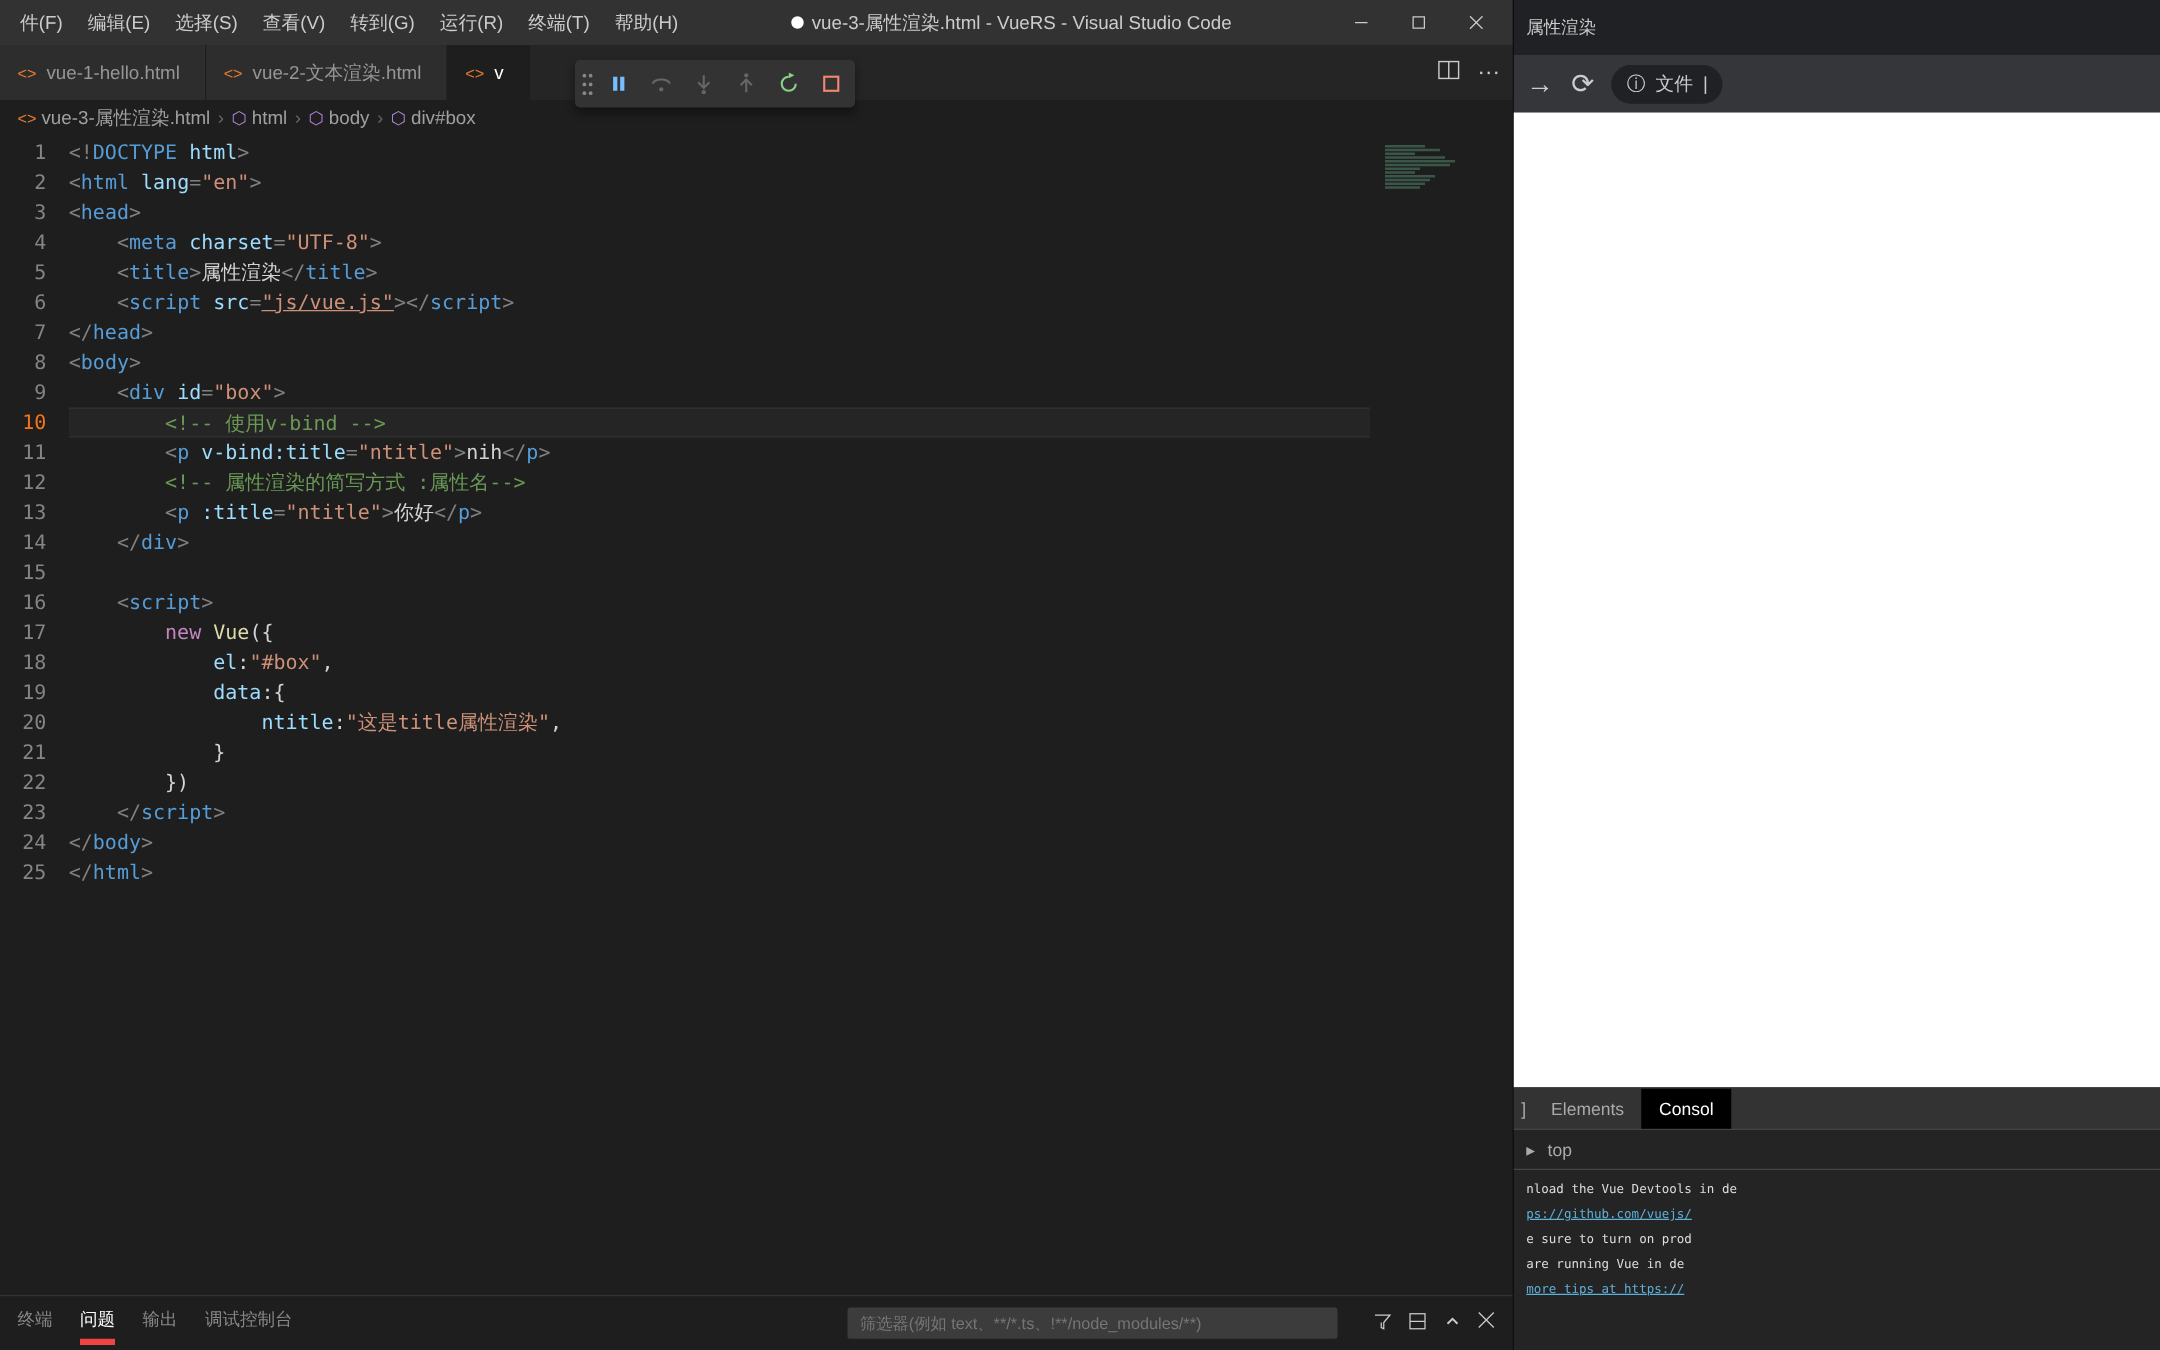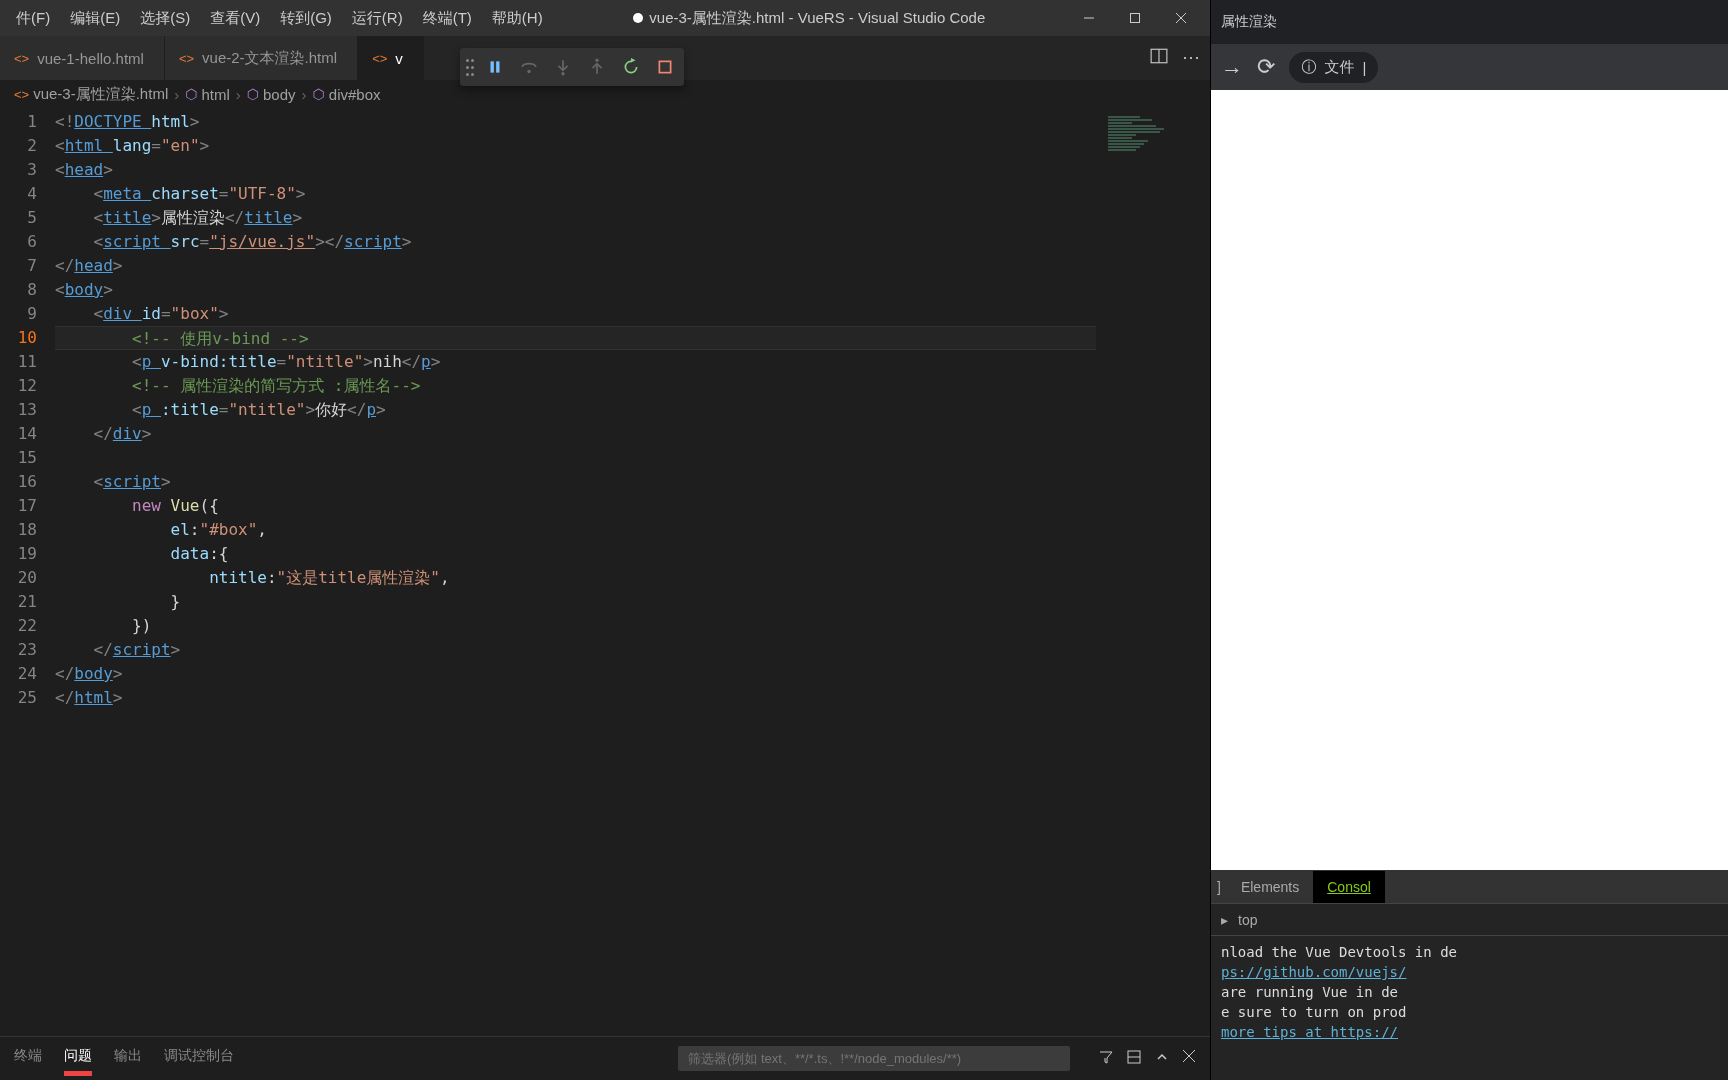--- a/index.html
+++ b/index.html
@@ -190,21 +190,21 @@
       flex: 1;
       font-family: Consolas, monospace;
       font-size: 16px;
       line-height: 24px;
       padding-top: 2px;
       white-space: pre;
     }
     .code .line { height: 24px; }
     .code .line.highlight { background: rgba(255,255,255,0.03); border: 1px solid rgba(255,255,255,0.06); border-left: none; border-right: none; }
     .p { color: #808080; }      
-    .t { color: #569cd6; text-decoration: underline; }      
+    .t { color: #569cd6; }      
     .a { color: #9cdcfe; }      
     .s { color: #ce9178; }      
     .c { color: #6a9955; }      
     .d { color: #d4d4d4; }      
     .k { color: #c586c0; }      
     .f { color: #dcdcaa; }      
     .underline { text-decoration: underline; }
     .minimap {
       width: 100px;
       background: #1e1e1e;
@@ -295,35 +295,35 @@
       font-size: 14px;
     }
     .dt-tabs {
       height: 34px;
       display: flex;
       align-items: center;
       background: #333;
       border-bottom: 1px solid #444;
     }
     .dt-tab { padding: 8px 14px; color: #aaa; cursor: pointer; }
-    .dt-tab.active { background: #000; color: #84cc16; text-decoration: underline; }
+    .dt-tab.active { background: #000; color: #ffffff; }
     .dt-filter {
       height: 32px;
       display: flex;
       align-items: center;
       padding: 0 10px;
       gap: 10px;
       border-bottom: 1px solid #444;
       color: #aaa;
     }
     .dt-console {
       flex: 1;
       padding: 6px 10px;
       font-family: Consolas, monospace;
-      font-size: 14px;
+      font-size: 10px;
       color: #ddd;
       line-height: 20px;
       overflow: hidden;
     }
     .dt-link { color: #5db0d7; text-decoration: underline; }
   </style>
 </head>
 <body>
 
 <div class="vscode">
@@ -552,18 +552,18 @@
       <span class="dt-tab active">Consol</span>
     </div>
     <div class="dt-filter">
       <span>▸</span>
       <span>top</span>
     </div>
     <div class="dt-console" id="console-ct">
         <div>nload the Vue Devtools in de</div>
         <div><span class="dt-link">ps://github.com/vuejs/</span></div>
         <div></div>
+        <div>e sure to turn on prod</div>
         <div> are running Vue in de</div>
-        <div>e sure to turn on prod</div>
         <div><span class="dt-link"> more tips at https://</span></div>
       </div>
   </div>
 </div>
 
 </body></html>

